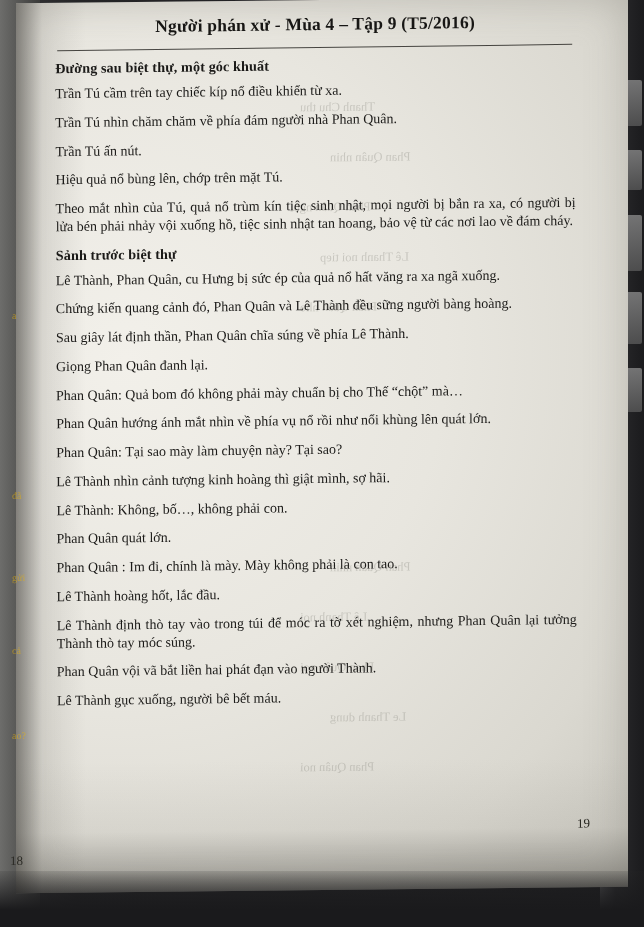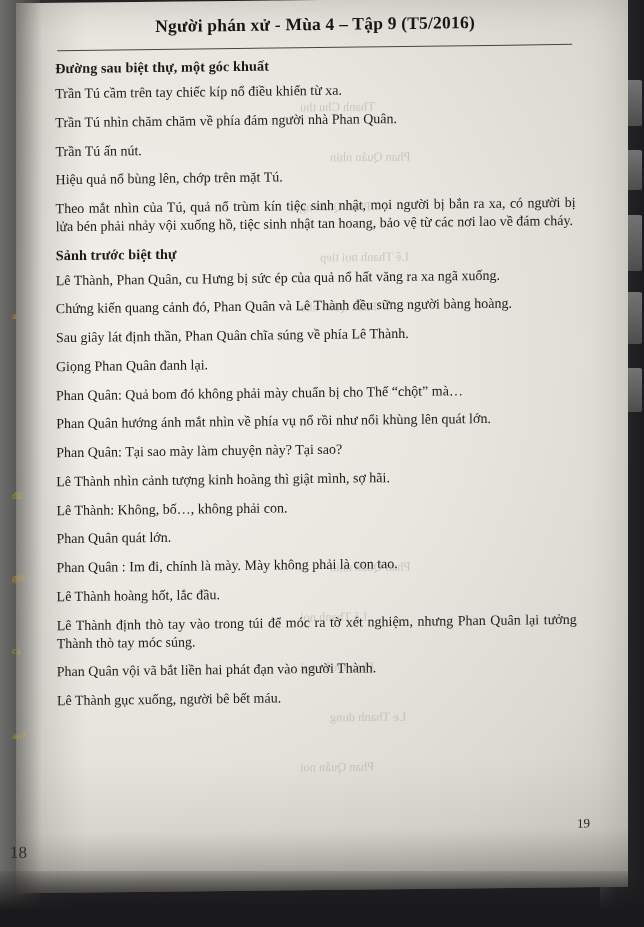--- a/index.html
+++ b/index.html
@@ -127,22 +127,22 @@
   }
   .page-num-right {
     position: absolute;
     right: 14px;
     top: 0;
     margin-left: 48px;
   }
   .page-num-left {
     position: absolute;
     left: -46px;
-    top: 22px;
-    font-size: 17px;
+    top: 32px;
+    font-size: 13px;
     color: #2e2d28;
   }
 
   
   .bleed {
     position: absolute;
     left: 12px;
     font-size: 10px;
     color: #eab308;
     opacity: .55;

